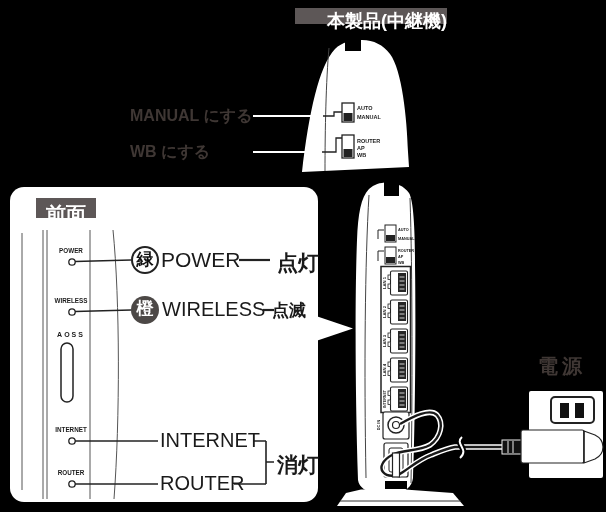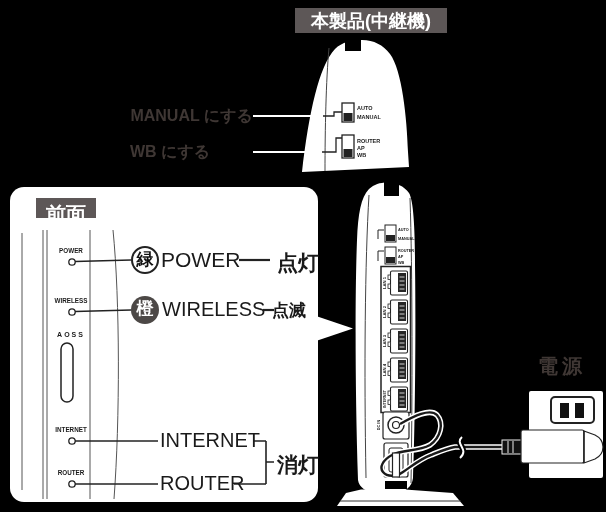--- a/index.html
+++ b/index.html
@@ -3,24 +3,24 @@
 <meta charset="utf-8">
 <style>
   html,body{margin:0;padding:0;background:#000;}
   #stage{position:relative;width:606px;height:512px;background:#000;overflow:hidden;
          font-family:"Liberation Sans","DejaVu Sans",sans-serif;}
   .abs{position:absolute;}
   #callout-box{left:10px;top:187px;width:308px;height:315px;background:#fff;border-radius:14px;z-index:1;}
   #art{left:0;top:0;width:606px;height:512px;z-index:2;pointer-events:none;}
   .txt{z-index:3;color:#1a1a1a;white-space:nowrap;}
   .badgebox{z-index:3;color:#fff;text-align:center;font-weight:bold;}
-  #product-label{left:295px;top:8px;width:152px;height:25px;line-height:27px;font-size:18px;background:#5d5757;}
+  #product-label{left:295px;top:8px;width:152px;height:16px;line-height:27px;font-size:18px;background:#5d5757;text-align:right;}
   #front-label{left:36px;top:198px;width:60px;height:20px;line-height:33px;font-size:20px;background:#5d5757;}
   .dim{color:#3f3734;font-weight:bold;z-index:3;white-space:nowrap;}
-  #manual-callout{left:130px;top:106px;width:123px;font-size:16px;text-align:right;}
+  #manual-callout{left:130px;top:106px;width:123px;font-size:16px;}
   #wb-callout{left:130px;top:142px;width:123px;font-size:16px;text-align:left;}
   #outlet-label{left:538px;top:353px;font-size:20px;letter-spacing:4px;font-family:Liberation Mono, monospace;}
   .circle-badge{width:28px;height:28px;border-radius:50%;box-sizing:border-box;z-index:3;
                 font-weight:bold;font-size:17px;text-align:center;line-height:26px;}
   #green-badge{left:131px;top:246px;background:#fff;border:2px solid #222;color:#111;line-height:24px;}
   #orange-badge{left:131px;top:296px;background:#4c4846;color:#fff;}
   #power-name{left:161px;top:248px;font-size:21px;}
   #wireless-name{left:162px;top:298px;font-size:20px;}
   #power-state{left:277px;top:249px;font-size:21px;font-weight:bold;}
   #wireless-state{left:272px;top:299px;font-size:17px;font-weight:bold;}

